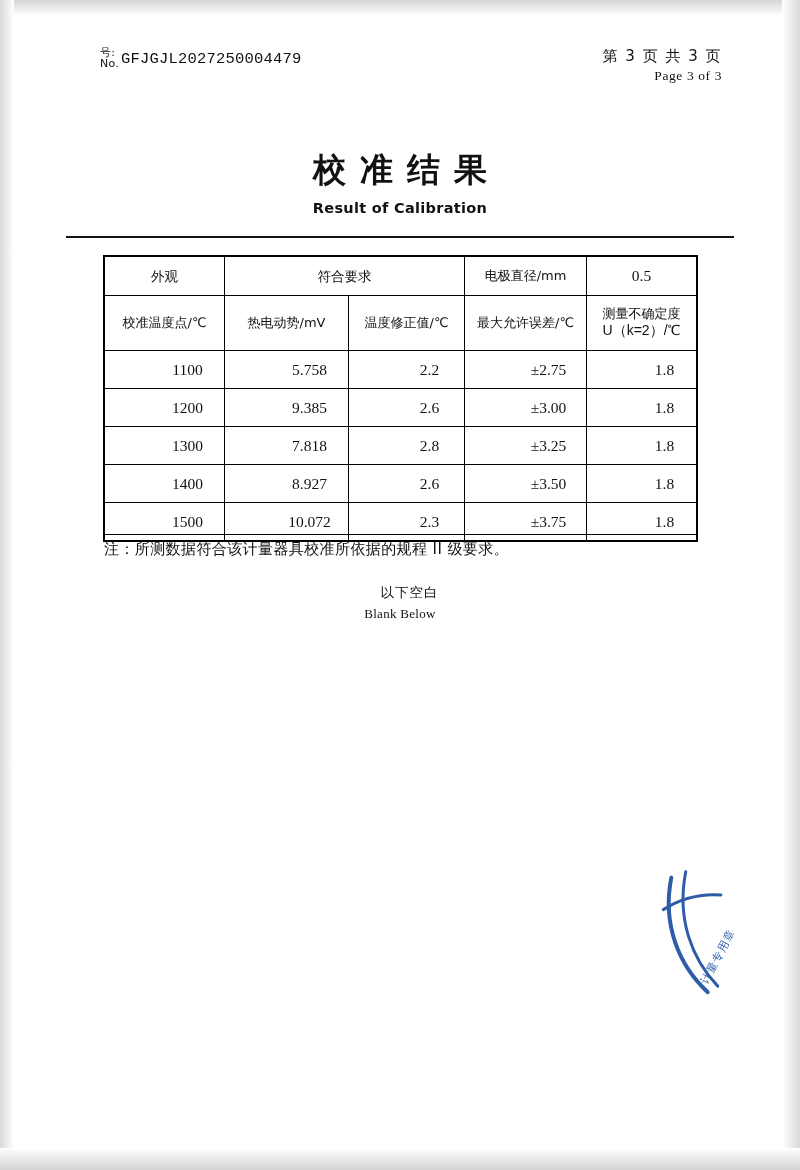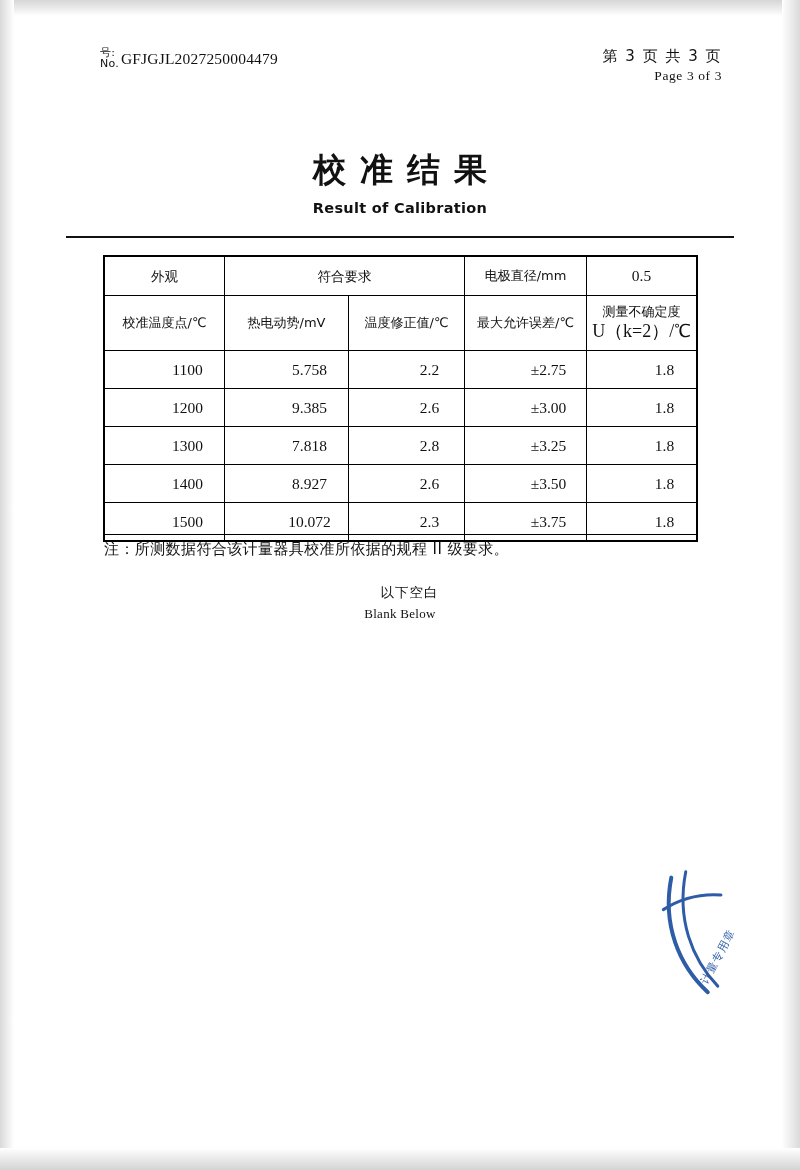--- a/index.html
+++ b/index.html
@@ -49,21 +49,21 @@
     display: inline-block;
     font-family: "DejaVu Sans", sans-serif;
     font-size: 11px;
     line-height: 1.0;
     vertical-align: middle;
     margin-right: 2px;
     transform: translateY(-1px);
   }
   .hdr-no .cn span { display: block; }
   .hdr-no .val {
-    font-family: Liberation Serif, serif;
+    font-family: Liberation Mono, monospace;
     font-size: 15.5px;
     vertical-align: middle;
     text-align: center;
   }
   .hdr-page {
     position: absolute;
     right: 78px;
     top: 46px;
     text-align: right;
     line-height: 1.35;
@@ -136,21 +136,21 @@
   table.cal tr.r2 td { height: 54px; }
   table.cal tr.data td { height: 37px; padding-left: 48px; }
   table.cal td.num {
     font-family: "Liberation Serif", serif;
     font-size: 15.5px;
   }
   table.cal td.hdr-small {
     font-size: 13px;
   }
   .uncert-l1 { display: block; }
-  .uncert-l2 { display: block; font-family: Liberation Serif, serif; font-size: 18px; }
+  .uncert-l2 { display: block; font-family: Liberation Sans, sans-serif; font-size: 14px; }
   
   table.cal {
     outline: 1px solid #000;
   }
   .tbl-outline {
     position: absolute;
     left: 104px;
     top: 256px;
     width: 592px;
     height: 277px;

